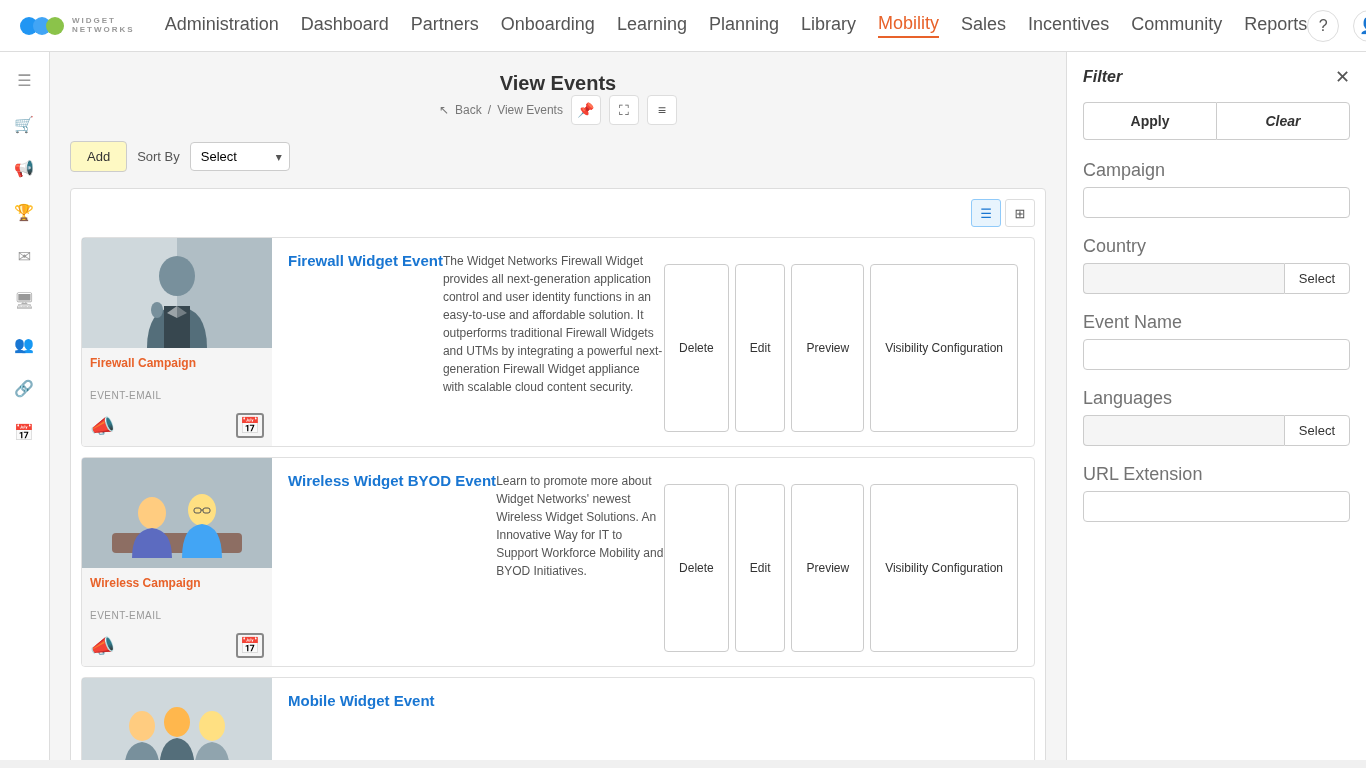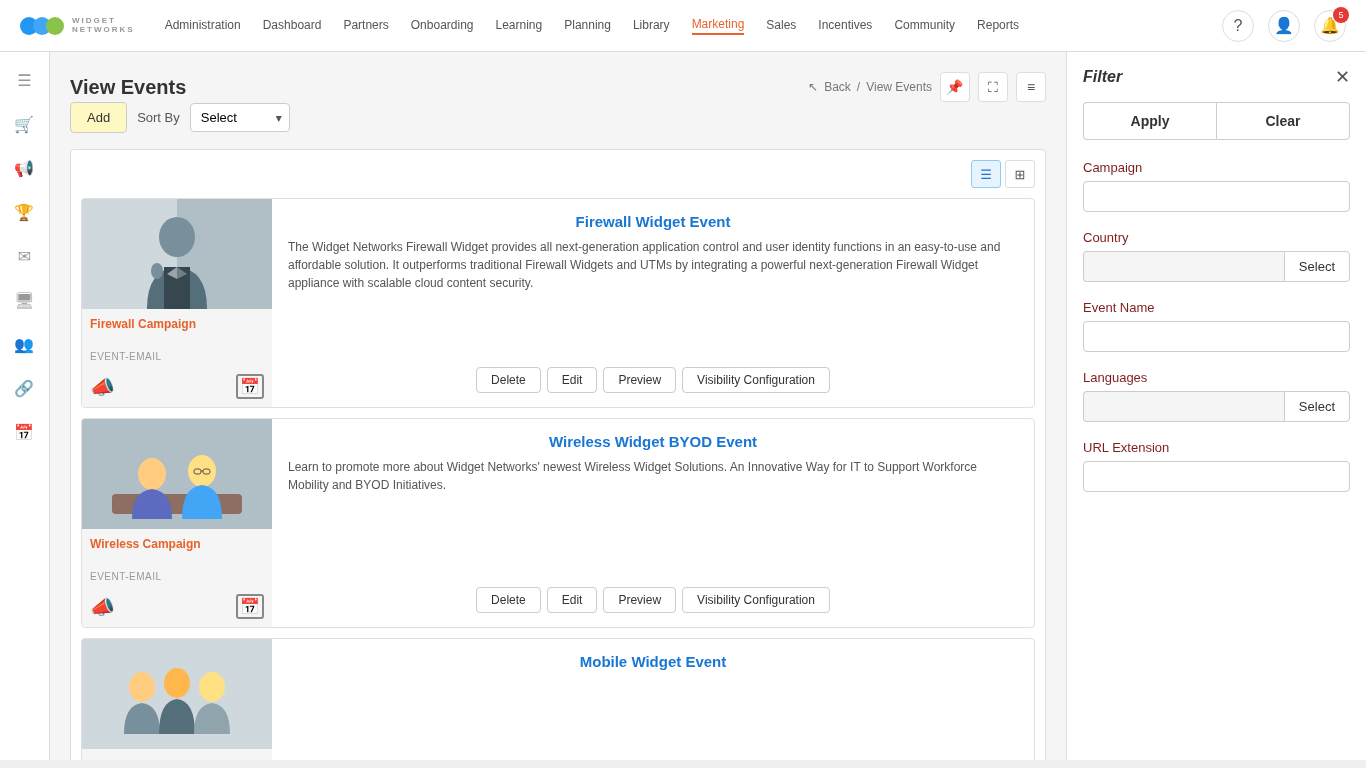--- a/index.html
+++ b/index.html
@@ -32,21 +32,21 @@
     .logo-text { font-size: 11px; font-weight: bold; color: #555; line-height: 1.1; }
     .logo-text span { display: block; font-size: 8px; color: #999; letter-spacing: 2px; }
 
     .nav-links {
       display: flex;
       align-items: center;
       gap: 22px;
       flex: 1;
     }
     .nav-link {
-      font-size: 12px;
+      font-size: 18px;
       color: #555;
       text-decoration: none;
       cursor: pointer;
       padding-bottom: 2px;
     }
     .nav-link.active {
       color: #e8622a;
       border-bottom: 2px solid #e8622a;
     }
     .nav-icons {
@@ -110,20 +110,22 @@
       flex: 1;
       padding: 20px;
       overflow-y: auto;
       background: #f5f5f5;
     }
 
     .page-header {
       display: flex;
       align-items: center;
       justify-content: space-between;
+      margin-bottom: 16px;
+      flex-direction: column;
     }
     .page-title {
       font-size: 20px;
       font-weight: 600;
       color: #333;
     }
     .page-header-right {
       display: flex;
       align-items: center;
       gap: 8px;
@@ -278,22 +280,21 @@
     }
     .event-icon-right {
       font-size: 20px;
       color: #777;
     }
 
     .event-card-right {
       flex: 1;
       padding: 14px 16px;
       display: flex;
-      flex-direction: column;
-      align-items: center;
+      flex-direction: row;
     }
     .event-name {
       font-size: 15px;
       font-weight: bold;
       color: #1976d2;
       margin-bottom: 8px;
     }
     .event-desc {
       font-size: 12px;
       color: #555;
@@ -364,28 +365,29 @@
     .filter-btn-clear {
       flex: 1;
       padding: 10px;
       background: #fff;
       border: 1px solid #ccc;
       border-radius: 0 4px 4px 0;
       cursor: pointer;
       font-size: 14px;
       font-weight: 600;
       color: #333;
+      font-style: italic;
     }
 
     .filter-field {
       margin-bottom: 18px;
     }
     .filter-label {
-      font-size: 13px;
-      color: #7f1d1d;
+      font-size: 18px;
+      color: #737373;
       margin-bottom: 6px;
       display: block;
     }
     .filter-input {
       width: 100%;
       border: 1px solid #ccc;
       border-radius: 4px;
       padding: 7px 10px;
       font-size: 13px;
       color: #333;
@@ -451,21 +453,21 @@
   </div>
 
   <div class="nav-links">
     <a class="nav-link">Administration</a>
     <a class="nav-link">Dashboard</a>
     <a class="nav-link">Partners</a>
     <a class="nav-link">Onboarding</a>
     <a class="nav-link">Learning</a>
     <a class="nav-link">Planning</a>
     <a class="nav-link">Library</a>
-    <a class="nav-link active">Marketing</a>
+    <a class="nav-link active">Mobility</a>
     <a class="nav-link">Sales</a>
     <a class="nav-link">Incentives</a>
     <a class="nav-link">Community</a>
     <a class="nav-link">Reports</a>
   </div>
 
   <div class="nav-icons">
     <div class="nav-icon-btn">
       <span>?</span>
     </div>

